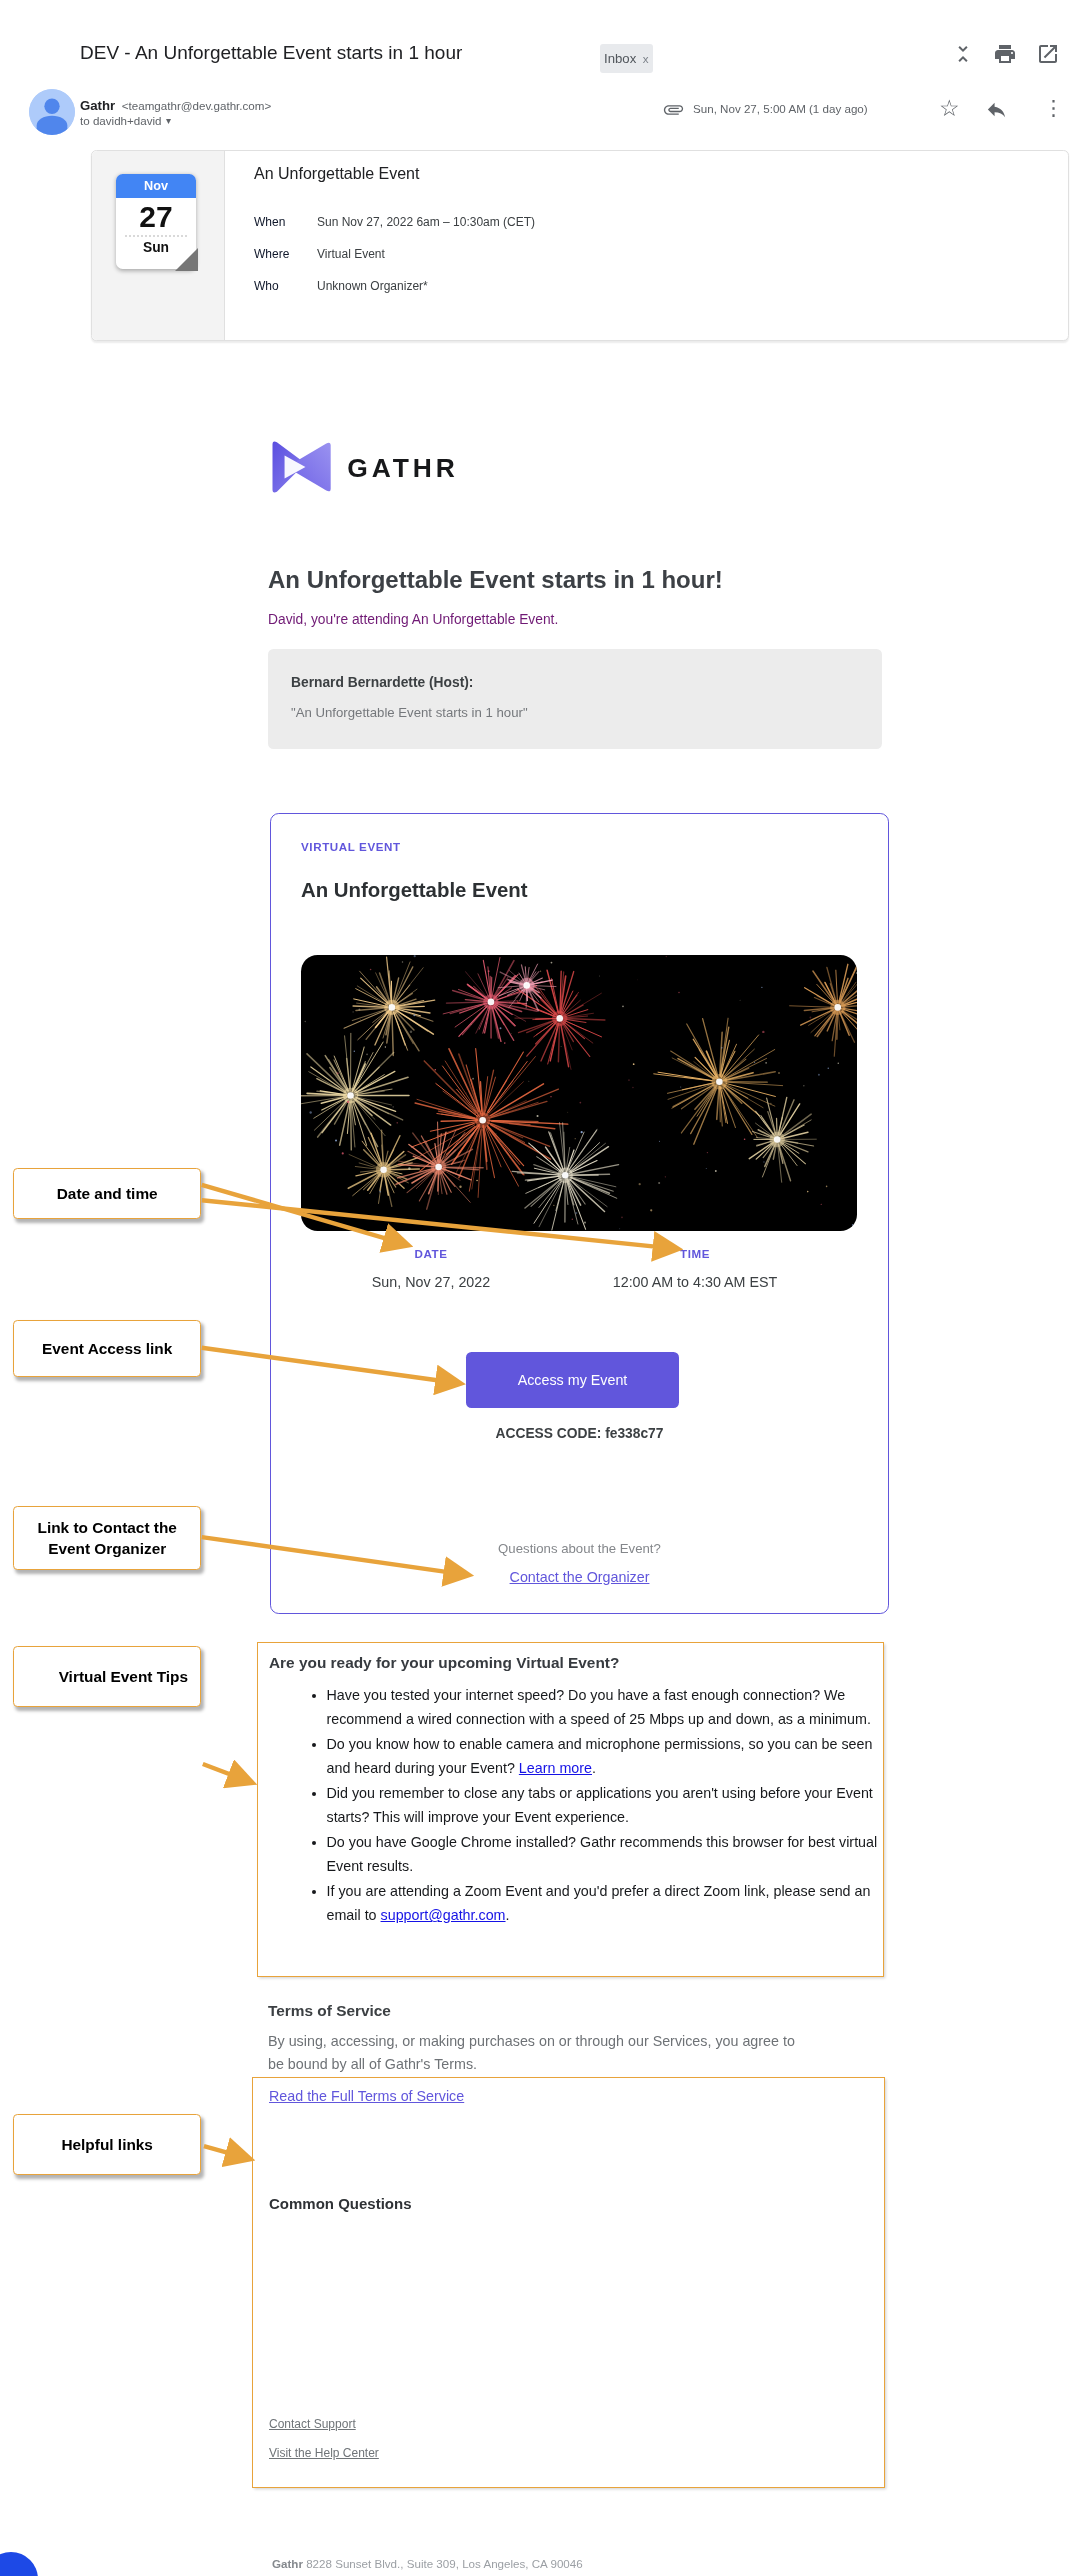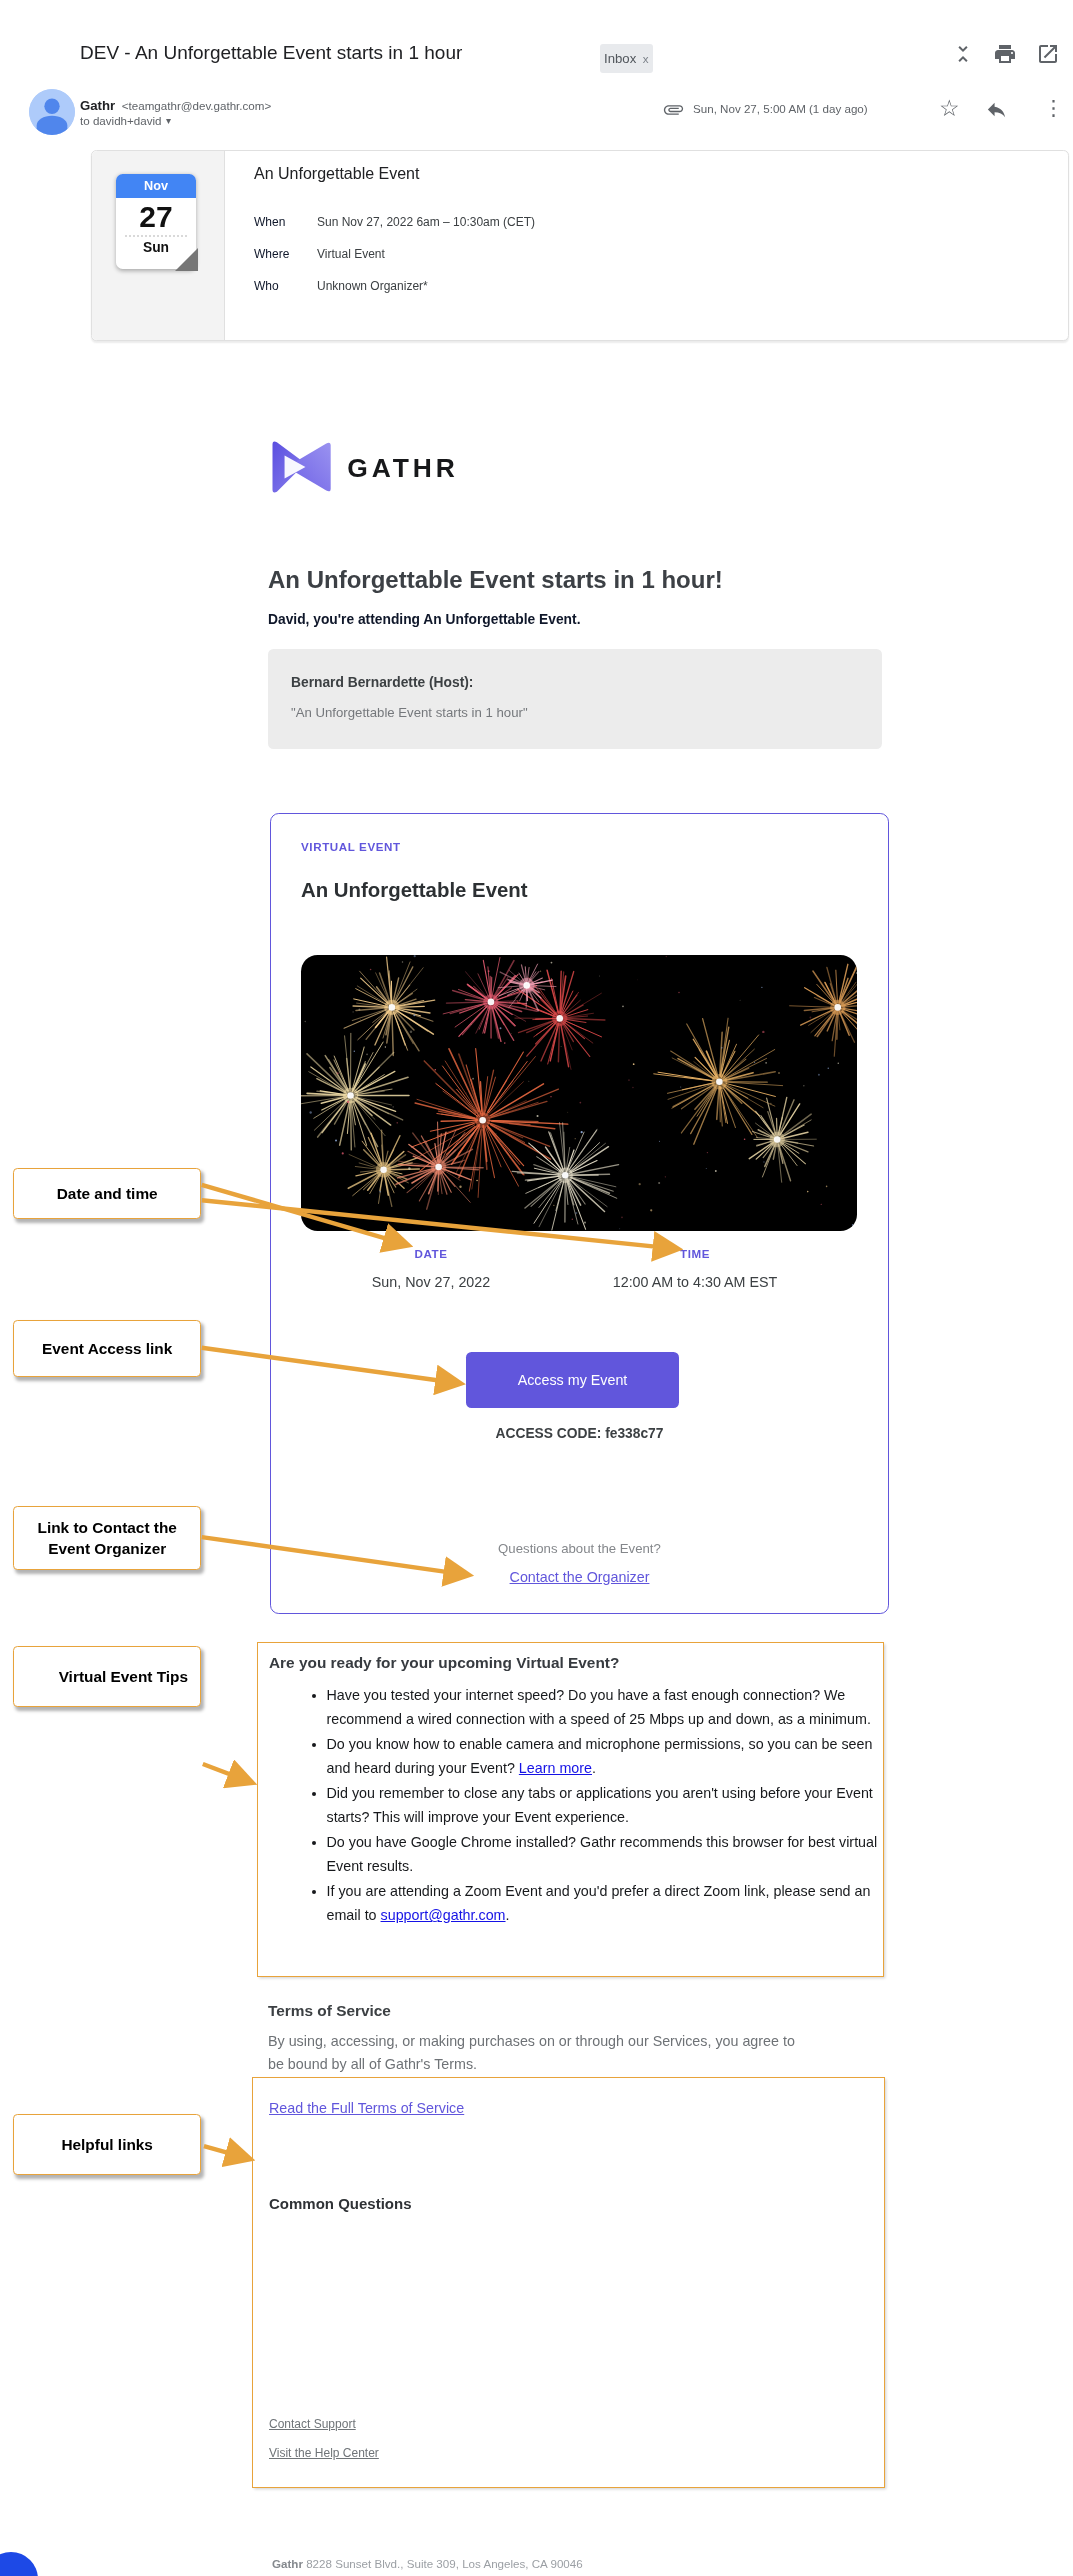--- a/index.html
+++ b/index.html
@@ -37,21 +37,21 @@
            border-left:23px solid transparent;border-bottom:23px solid #767676;}
   .caltitle{position:absolute;left:162px;top:14.3px;font-size:16px;color:#202124;}
   .calrow{position:absolute;left:162px;display:flex;font-size:12px;}
   .calrow .lb{width:63px;color:#0f172a;}
   .calrow .vl{color:#3c4043;}
 
   
   .logo{left:268px;top:439px;display:flex;align-items:center;}
   .logotext{font-size:26.4px;font-weight:800;letter-spacing:3.9px;color:#17181a;margin-left:14.3px;}
   .h1{left:268px;top:566px;font-size:24px;font-weight:bold;color:#3c4045;}
-  .sub{left:268px;top:612px;font-size:13.8px;color:#0f172a;font-weight:bold;}
+  .sub{left:268px;top:612px;font-size:13.8px;color:#701a75;}
   .hostbox{left:268px;top:649px;width:614px;height:100px;background:#ececec;border-radius:5.5px;}
   .hostname{position:absolute;left:23px;top:26.4px;font-size:13.8px;font-weight:bold;color:#3c4043;}
   .hostquote{position:absolute;left:23px;top:56px;font-size:13.2px;color:#75787c;}
 
   .eventcard{left:270px;top:813px;width:617px;height:799px;border:1.1px solid #6156dc;border-radius:8.8px;background:#fff;}
   .evtag{position:absolute;left:30px;top:26.4px;font-size:11.6px;font-weight:bold;color:#6156dc;letter-spacing:0.6px;}
   .evtitle{position:absolute;left:30px;top:65px;font-size:20.4px;font-weight:bold;color:#2c3033;}
   .fireworks{position:absolute;left:30px;top:141px;width:556px;height:276px;border-radius:16.5px;
              overflow:hidden;background:#000;}
   .evcol{position:absolute;text-align:center;}
@@ -70,21 +70,21 @@
   .tipshead{position:absolute;left:11px;top:11px;font-size:15.4px;font-weight:bold;color:#373b40;}
   .tipslist{position:absolute;left:52px;top:40px;width:553px;margin:0;padding:0 0 0 16.5px;
             font-size:14.3px;color:#17191c;line-height:24px;}
   .tipslist li{margin-bottom:1.1px;}
   .tipslist a{color:#1512e6;}
 
   .termshead{left:268px;top:2002px;font-size:15.4px;font-weight:bold;color:#3c4043;}
   .termspara{left:268px;top:2030px;width:540px;font-size:14.3px;color:#6e7276;line-height:23px;}
 
   .linksbox{left:252px;top:2077px;width:631px;height:409px;}
-  .readlink{position:absolute;left:16px;top:22px;}
+  .readlink{position:absolute;left:16px;top:10px;}
   .readlink a{font-size:14.3px;color:#6156dc;}
   .cqhead{position:absolute;left:16px;top:117px;font-size:15px;font-weight:bold;color:#2f3236;}
   .cqlist{position:absolute;left:16px;top:144px;}
   .cqlist a{display:block;font-size:14.3px;color:#6156dc;margin-bottom:14.3px;}
   .suplist{position:absolute;left:16px;top:339px;}
   .suplist a{display:block;font-size:12px;color:#6f7478;margin-bottom:15.4px;}
 
   .footer{left:272px;top:2557px;font-size:11.6px;color:#9b9fa4;}
   .footer b{color:#85898e;}
   .bluecorner{left:-16.5px;top:2552px;width:54px;height:54px;border-radius:50%;background:#1d49e6;}

